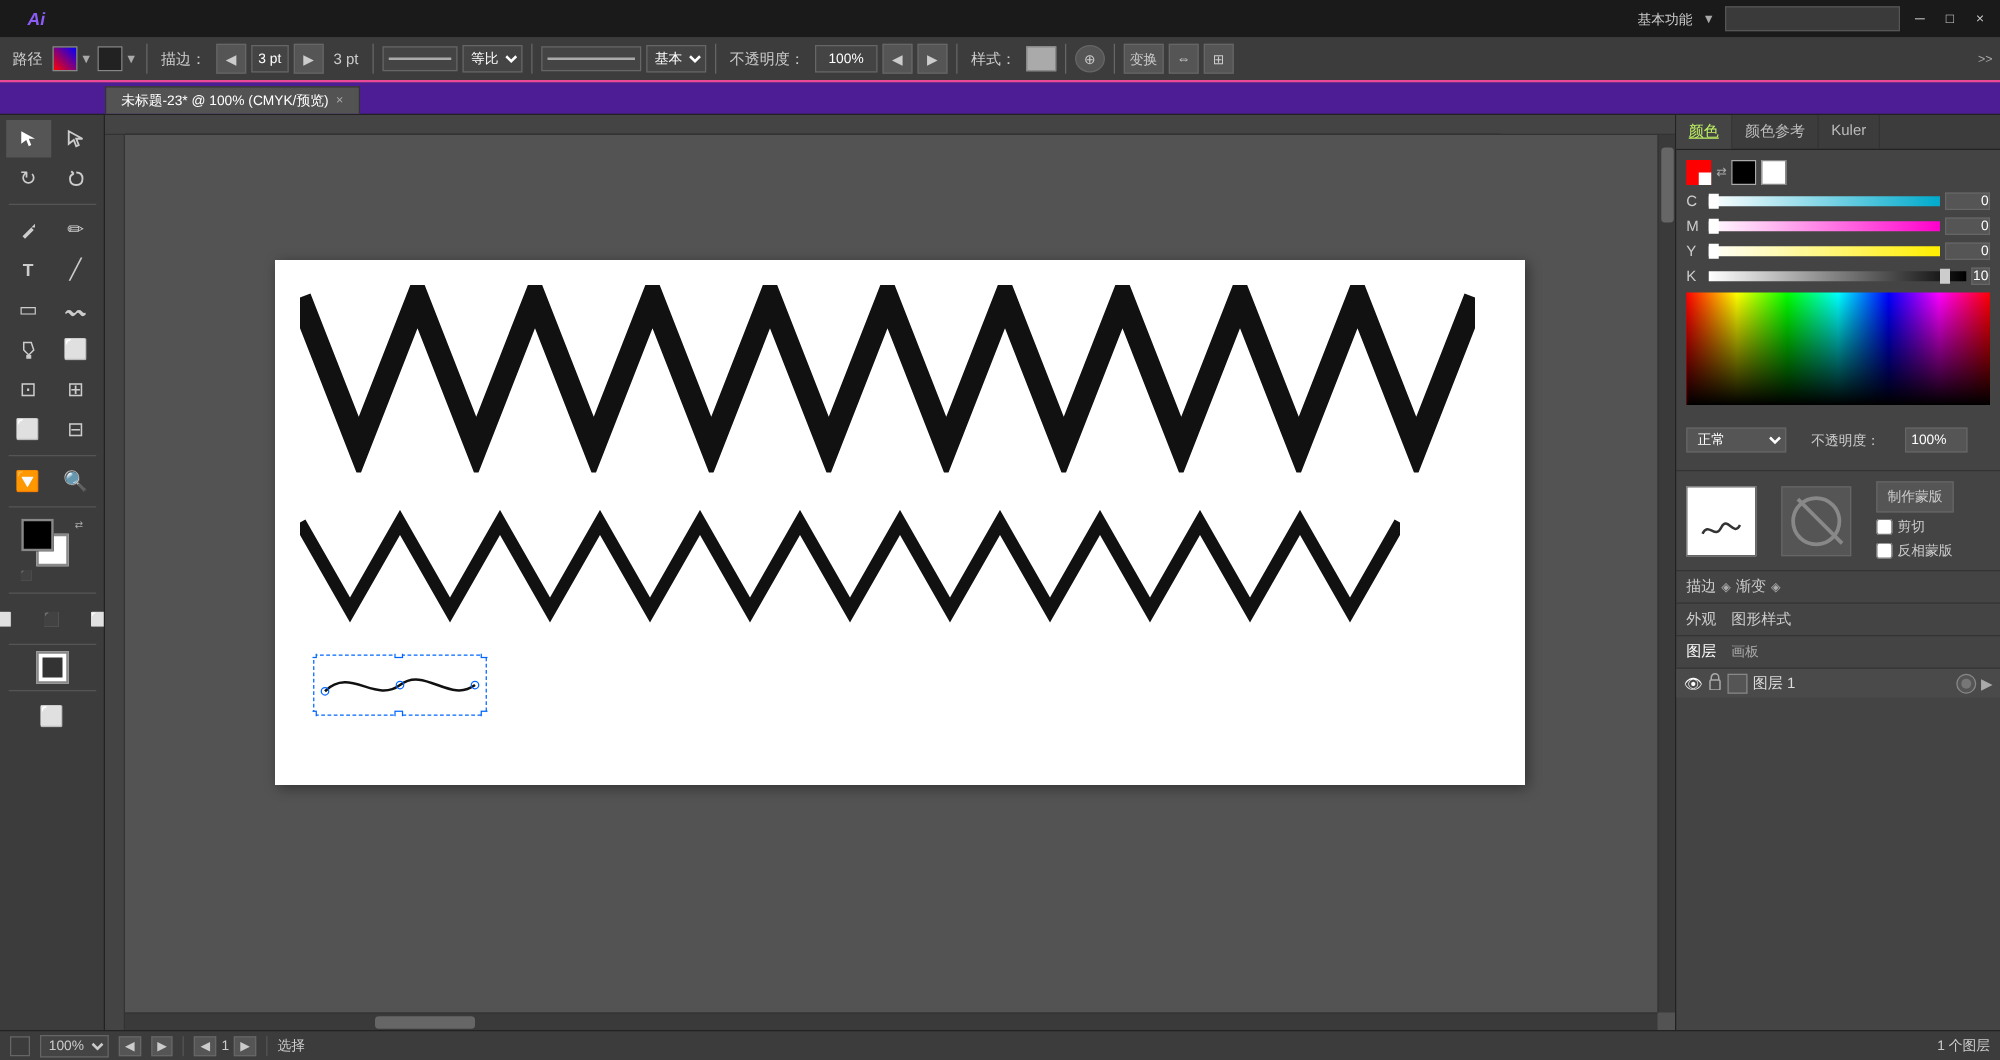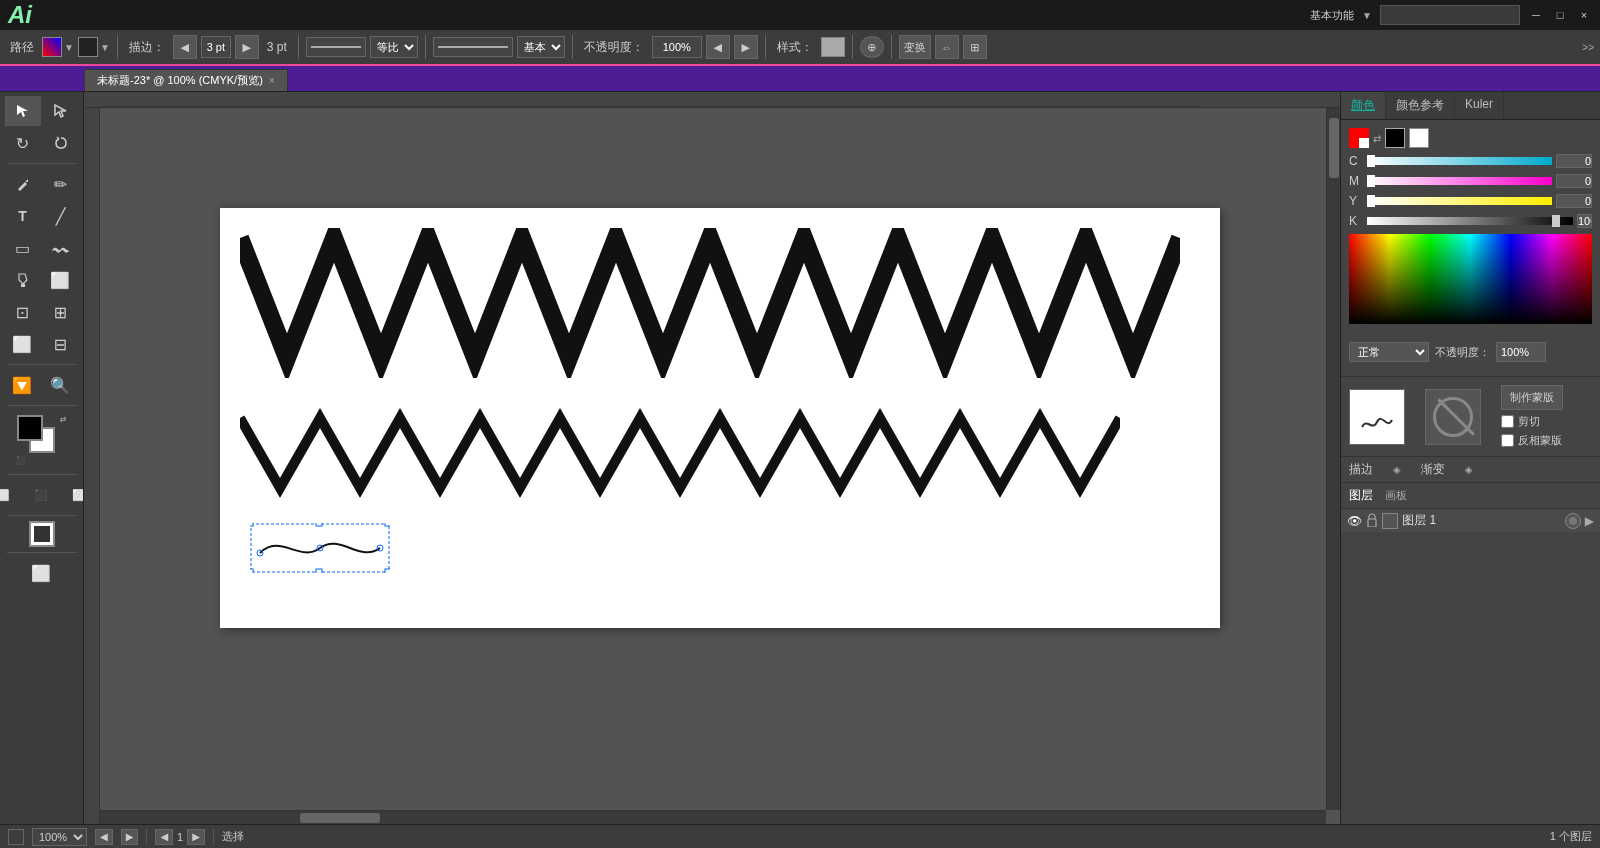--- a/index.html
+++ b/index.html
@@ -4,21 +4,21 @@
   <style>
     * { margin: 0; padding: 0; box-sizing: border-box; }
     body { width: 1600px; height: 848px; background: #535353; font-family: 'Microsoft YaHei', SimSun, sans-serif; font-size: 12px; color: #fff; overflow: hidden; }
 
     
     #title-bar {
       width: 100%; height: 30px; background: #1a1a1a;
       display: flex; align-items: center; justify-content: space-between;
     }
     #title-bar-left { display: flex; align-items: center; gap: 4px; padding: 0 8px; }
-    #ai-logo { font-size: 24px; font-weight: bold; color: #86efac; font-style: italic; width: 42px; }
+    #ai-logo { font-size: 14px; font-weight: bold; color: #8b5cf6; font-style: italic; width: 42px; text-align: center; }
     #menu-bar { display: flex; align-items: center; gap: 2px; }
     .menu-item { padding: 4px 8px; color: #ccc; font-size: 12px; cursor: pointer; }
     #title-bar-right { display: flex; align-items: center; gap: 8px; padding: 0 8px; }
     #search-box { background: #3a3a3a; border: 1px solid #555; color: #ccc; padding: 2px 6px; width: 140px; height: 20px; font-size: 11px; }
     .win-btn { width: 16px; height: 16px; display: flex; align-items: center; justify-content: center; color: #ccc; font-size: 11px; cursor: pointer; }
 
     
     #toolbar {
       width: 100%; height: 36px; background: #3c3c3c;
       display: flex; align-items: center; padding: 0 6px; gap: 4px; border-bottom: 2px solid #ec4899;
@@ -79,21 +79,21 @@
     #zigzag-small { position: absolute; top: 180px; left: 20px; }
     #curve-path { position: absolute; top: 320px; left: 30px; }
 
     
     #right-panel {
       width: 260px; background: #444; border-left: 1px solid #222;
       display: flex; flex-direction: column;
     }
     #panel-tabs { display: flex; background: #3c3c3c; border-bottom: 1px solid #222; }
     .panel-tab { padding: 5px 10px; font-size: 12px; color: #bbb; cursor: pointer; border-right: 1px solid #333; }
-    .panel-tab.active { color: #14b8a6; background: #444; text-decoration: underline; }
+    .panel-tab.active { color: #bef264; background: #444; text-decoration: underline; }
 
     #color-panel { padding: 8px; }
     .color-row { display: flex; align-items: center; gap: 4px; margin-bottom: 6px; }
     .color-label { width: 14px; color: #ccc; font-size: 12px; }
     .color-slider-track { flex: 1; height: 8px; position: relative; }
     .color-slider-thumb { width: 8px; height: 12px; background: #fff; position: absolute; top: -2px; }
     .color-value { width: 36px; text-align: right; color: #fff; font-size: 12px; }
     .cmyk-c .color-slider-track { background: linear-gradient(to right, #fff, #00ffff); }
 
     #spectrum { width: 100%; height: 90px; background: linear-gradient(to right, red, yellow, lime, cyan, blue, magenta, red); position: relative; overflow: hidden; margin-bottom: 4px; }
@@ -103,21 +103,21 @@
     .opacity-row { display: flex; align-items: center; gap: 6px; }
     .mode-select { background: #555; border: 1px solid #666; color: #fff; font-size: 11px; padding: 2px 4px; width: 80px; }
     .opacity-input { background: #555; border: 1px solid #666; color: #fff; width: 50px; height: 20px; font-size: 11px; padding: 0 4px; }
 
     #effect-previews { display: flex; gap: 20px; padding: 8px; border-top: 1px solid #333; align-items: center; }
     .effect-thumb { width: 56px; height: 56px; border: 1px solid #666; background: #fff; display: flex; align-items: center; justify-content: center; }
     .make-mask-btn { background: #555; border: 1px solid #666; color: #ccc; padding: 4px 8px; font-size: 11px; cursor: pointer; }
     .checkbox-row { display: flex; align-items: center; gap: 4px; color: #ccc; font-size: 11px; }
 
     #stroke-section { padding: 4px 8px; border-top: 1px solid #333; }
-    .stroke-gradient-row { display: flex; align-items: center; gap: 20px; color: #ccc; font-size: 12px; }
+    .stroke-gradient-row { display: flex; align-items: center; gap: 4px; color: #ccc; font-size: 12px; }
 
     #layer-panel { padding: 4px 8px; border-top: 1px solid #333; display: flex; align-items: center; gap: 6px; }
 
     
     #status-bar {
       width: 100%; height: 24px; background: #3c3c3c; border-top: 1px solid #222;
       display: flex; align-items: center; padding: 0 8px; gap: 8px;
     }
     .status-item { color: #ccc; font-size: 11px; display: flex; align-items: center; gap: 4px; }
     .status-divider { width: 1px; height: 16px; background: #555; }
@@ -394,21 +394,21 @@
         <input type="text" style="width: 15px; background: rgb(85, 85, 85); border: 1px solid rgb(102, 102, 102); color: rgb(255, 255, 255); font-size: 11px; text-align: right;" value="100">
       </div>
 
       <div id="spectrum">
         <div id="spectrum-overlay"></div>
       </div>
     </div>
 
 
     <div id="transparency-section">
-      <div class="opacity-row" style="display:flex;align-items:center;gap:6px;margin-bottom:8px;">
+      <div class="opacity-row" style="display:flex;align-items:center;gap:20px;margin-bottom:8px;">
         <select class="mode-select">
           <option>正常</option>
         </select>
         <span style="color:#ccc;font-size:11px;">不透明度：</span>
         <input class="opacity-input" type="text" value="100%" style="">
       </div>
     </div>
 
     <div id="effect-previews">
       <div class="effect-thumb">
@@ -436,20 +436,24 @@
 
     <div id="stroke-section">
       <div class="stroke-gradient-row">
         <span>描边</span>
         <span style="color:#aaa;font-size:10px;">◈</span>
         <span>渐变</span>
         <span style="color:#aaa;font-size:10px;">◈</span>
       </div>
     </div>
 
+    <div style="padding:4px 8px;border-top:1px solid #333;display:flex;gap:12px;color:#ccc;font-size:12px;">
+      <span>外观</span>
+      <span>图形样式</span>
+    </div>
 
     <div id="layer-panel" style="border-top:1px solid #333;display:flex;align-items:center;padding:4px 8px;gap:4px;">
       <span>图层</span>
       <span style="color:#aaa;font-size:11px;margin-left:8px;">画板</span>
       <div style="flex:1;"></div>
     </div>
 
     <div style="display:flex;align-items:center;padding:3px 6px;gap:4px;background:#4a4a4a;border-top:1px solid #333;">
       <span style="font-size:12px;cursor:pointer;">👁</span>
       <span style="font-size:10px;cursor:pointer;">

